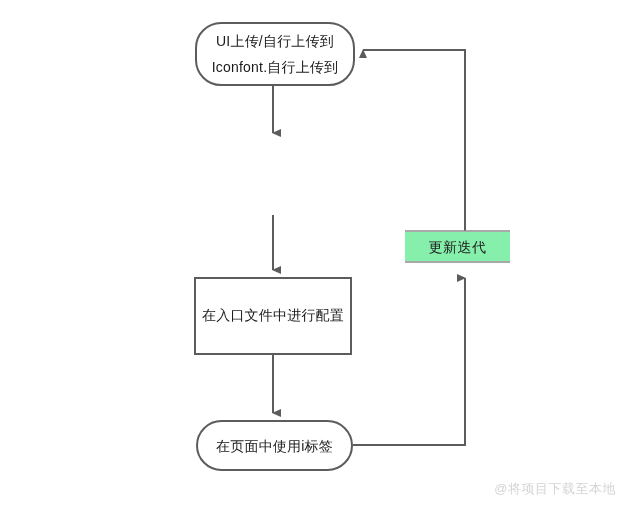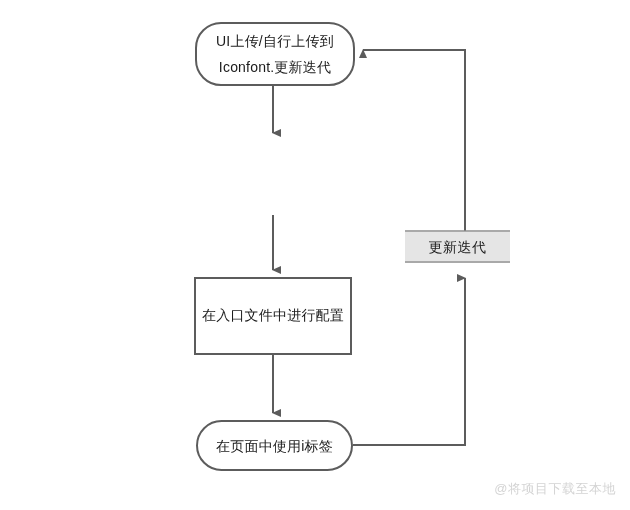--- a/index.html
+++ b/index.html
@@ -37,21 +37,21 @@
   }
   .node.rect {
     border-radius: 0;
   }
   .node .line {
     display: block;
     white-space: nowrap;
   }
   .edge-label {
     position: absolute;
-    background: #e5e5e5;
+    background: #86efac;
     color: #1a1a1a;
     font-size: 14px;
     line-height: 20px;
     text-align: center;
     display: flex;
     align-items: center;
     justify-content: center;
     letter-spacing: 0.5px;
   }
   svg.connectors {
@@ -99,21 +99,21 @@
     <path d="M353,445 L465,445 L465,278" stroke="#5c5c5c" stroke-width="2" fill="none" marker-end="url(#arrow-up)"></path>
 
     <path d="M465,231 L465,50 L363,50" stroke="#5c5c5c" stroke-width="2" fill="none" marker-end="url(#arrow-left)"></path>
 
     <path d="M405,231 L510,231" stroke="#8c8c8c" stroke-width="1.5" fill="none"></path>
     <path d="M405,262 L510,262" stroke="#8c8c8c" stroke-width="1.5" fill="none"></path>
   </svg>
 
   <div class="node rounded" style="left:195px; top:22px; width:160px; height:64px;">
     <span class="line">UI上传/自行上传到</span>
-    <span class="line">Iconfont.更新迭代</span>
+    <span class="line">Iconfont.自行上传到</span>
   </div>
 
 
   <div class="node rect" style="left:194px; top:277px; width:158px; height:78px;font-family:Liberation Serif, serif;">
     <span class="line">在入口文件中进行配置</span>
   </div>
 
   <div class="node rounded" style="left:196px; top:420px; width:157px; height:51px; border-radius:26px;">
     <span class="line">在页面中使用i标签</span>
   </div>

